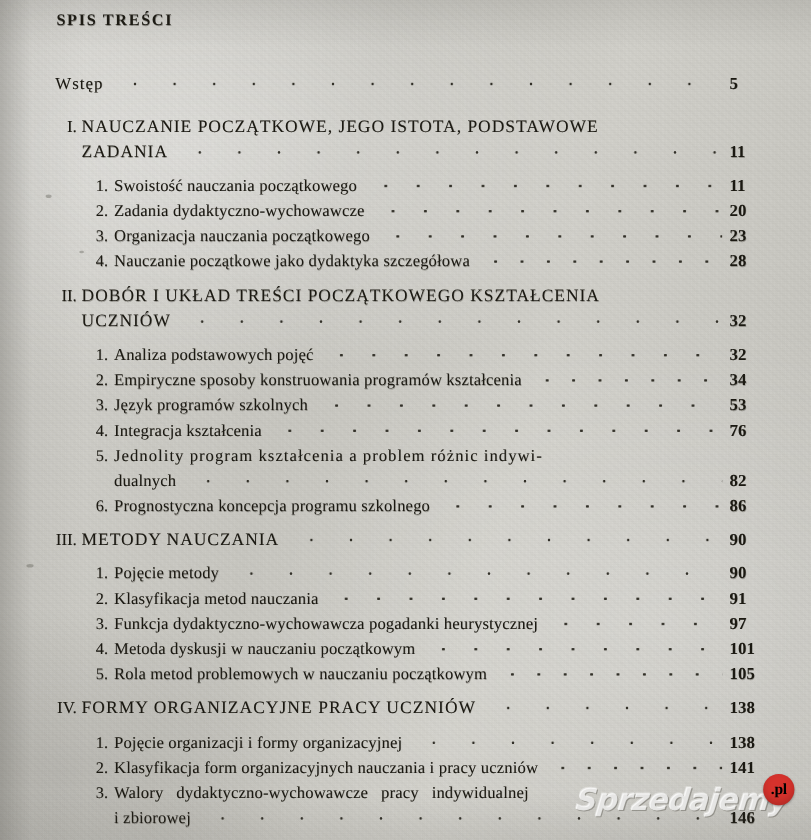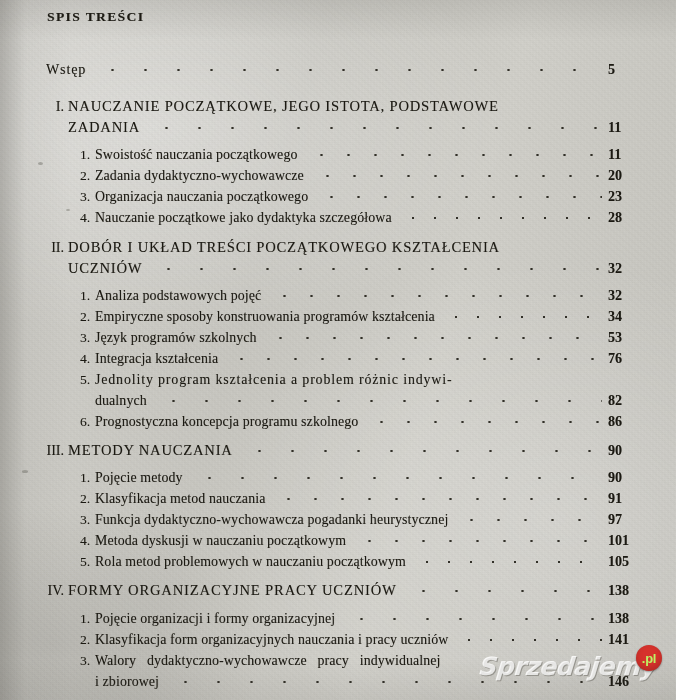--- a/index.html
+++ b/index.html
@@ -157,22 +157,22 @@
   }
   .wm-badge {
     position: absolute;
     left: 636px;
     top: 645px;
     width: 26px;
     height: 26px;
     border-radius: 50%;
     background: #d6322c;
     box-shadow: 0 1px 2px rgba(0,0,0,0.35), inset 0 -3px 6px rgba(0,0,0,0.16);
-    color: #bef264;
-    font-family: Liberation Sans, sans-serif;
+    color: #000000;
+    font-family: Liberation Serif, serif;
     font-weight: bold;
     font-size: 13px;
     display: flex;
     align-items: center;
     justify-content: center;
     letter-spacing: -0.3px;
     pointer-events: none;
   }
   .scan-speck {
     position: absolute;

